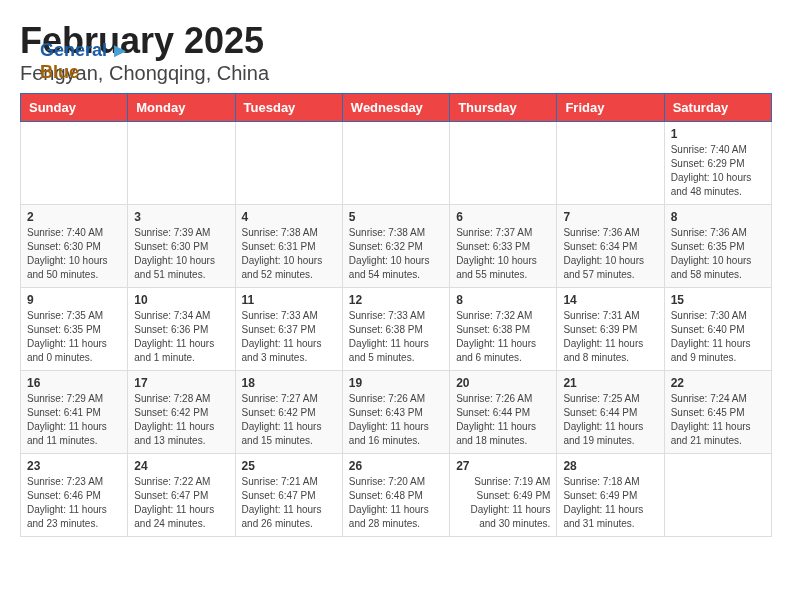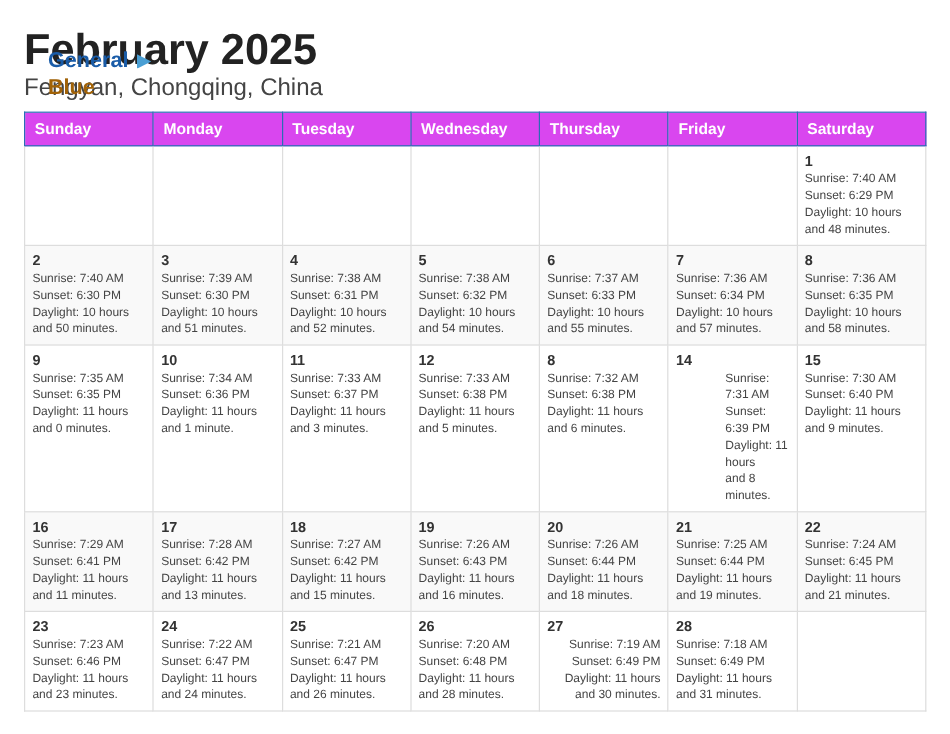--- a/index.html
+++ b/index.html
@@ -42,21 +42,21 @@
       margin-left: 2px;
       vertical-align: middle;
     }
     .calendar {
       width: 100%;
       border-collapse: collapse;
       border: 1px solid #ccc;
       margin-top: 8px;
     }
     .calendar th {
-      background: #d946ef;
+      background: #ef4444;
       color: #fff;
       text-align: left;
       padding: 6px 8px;
       font-size: 13px;
       border: 1px solid #2a6db5;
     }
     .calendar td {
       vertical-align: top;
       padding: 5px 6px;
       border: 1px solid #ddd;
@@ -216,21 +216,21 @@
         </td>
         <td>
           <span class="day-number">8</span>
           <div class="day-info" style="white-space: pre-line;">Sunrise: 7:32 AM
 Sunset: 6:38 PM
 Daylight: 11 hours
 and 6 minutes.</div>
         </td>
         <td>
           <span class="day-number">14</span>
-          <div class="day-info" style="white-space: pre-line; margin-left: 41px;">Sunrise: 7:31 AM
+          <div class="day-info" style="white-space: pre-line;">Sunrise: 7:31 AM
 Sunset: 6:39 PM
 Daylight: 11 hours
 and 8 minutes.</div>
         </td>
         <td>
           <span class="day-number">15</span>
           <div class="day-info" style="white-space: pre-line;">Sunrise: 7:30 AM
 Sunset: 6:40 PM
 Daylight: 11 hours
 and 9 minutes.</div>

